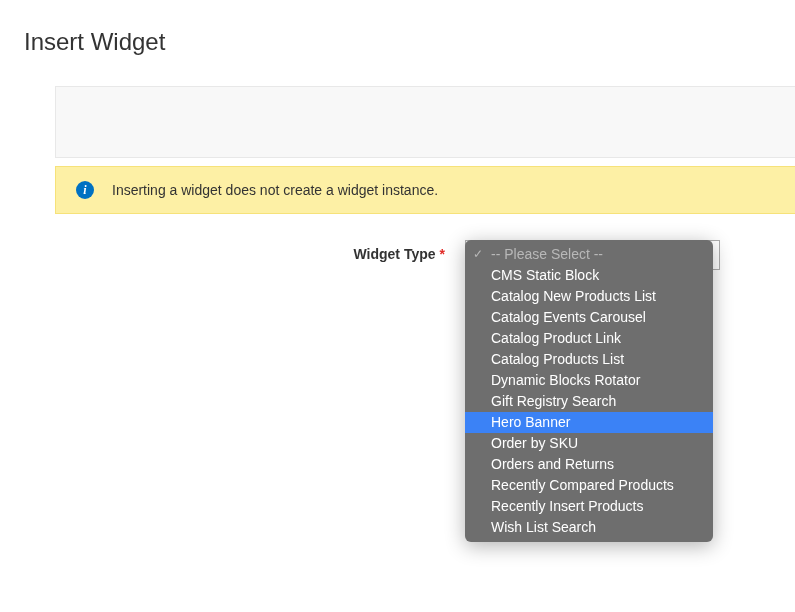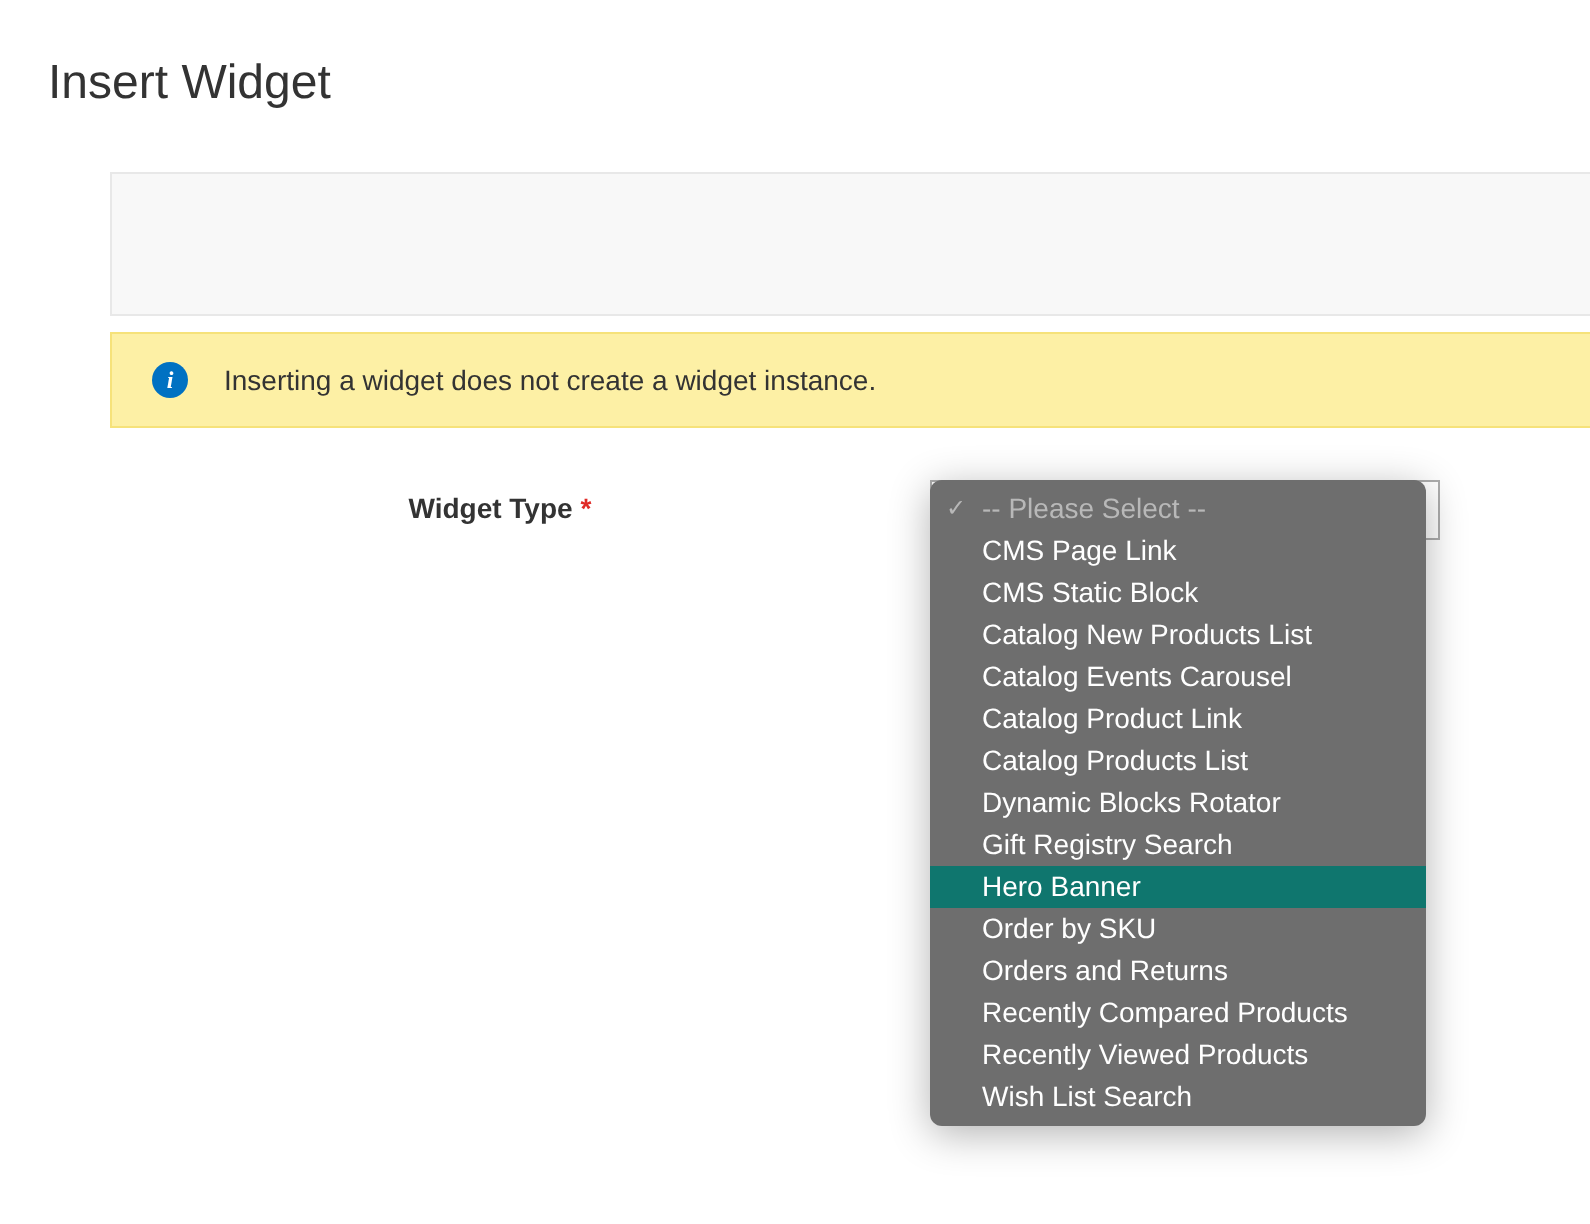--- a/index.html
+++ b/index.html
@@ -58,21 +58,21 @@
       text-align: right;
     }
     .field-row {
       margin: 26px 0 0 55px;
       display: flex;
       align-items: flex-start;
       position: relative;
     }
     .field-label {
       width: 390px;
-      text-align: center;
+      text-align: right;
       font-size: 14px;
       font-weight: 600;
       color: #333;
       padding-top: 6px;
       position: relative;
     }
     .required-asterisk {
       color: #e02b27;
       margin-left: 4px;
       font-weight: bold;
@@ -113,21 +113,21 @@
     .dropdown-item.placeholder {
       color: #b8b8b8;
     }
     .dropdown-item.placeholder .check {
       position: absolute;
       left: 8px;
       top: 1px;
       font-size: 12px;
     }
     .dropdown-item.highlighted {
-      background: #0f766e;
+      background: #3b82f6;
     }
   </style>
 </head>
 <body>
 
 <h1 class="page-title">Insert Widget</h1>
 
 <div class="panel-blank"></div>
 
 <div class="info-banner">
@@ -136,29 +136,28 @@
 </div>
 
 <div class="field-row">
   <div class="field-label">
     <span>Widget Type</span><span class="required-asterisk">*</span>
   </div>
   <div class="select-wrap">
     <div class="select-box"></div>
     <div class="dropdown-menu" id="dropdown-menu">
         <div class="dropdown-item placeholder"><span class="check">✓</span>-- Please Select --</div>
-        <div class="dropdown-item">CMS Page Link</div>
         <div class="dropdown-item">CMS Static Block</div>
         <div class="dropdown-item">Catalog New Products List</div>
         <div class="dropdown-item">Catalog Events Carousel</div>
         <div class="dropdown-item">Catalog Product Link</div>
         <div class="dropdown-item">Catalog Products List</div>
         <div class="dropdown-item">Dynamic Blocks Rotator</div>
         <div class="dropdown-item">Gift Registry Search</div>
         <div class="dropdown-item highlighted">Hero Banner</div>
         <div class="dropdown-item">Order by SKU</div>
         <div class="dropdown-item">Orders and Returns</div>
         <div class="dropdown-item">Recently Compared Products</div>
-        <div class="dropdown-item">Recently Viewed Products</div>
+        <div class="dropdown-item">Recently Insert Products</div>
         <div class="dropdown-item">Wish List Search</div>
       </div>
   </div>
 </div>
 
 </body></html>

